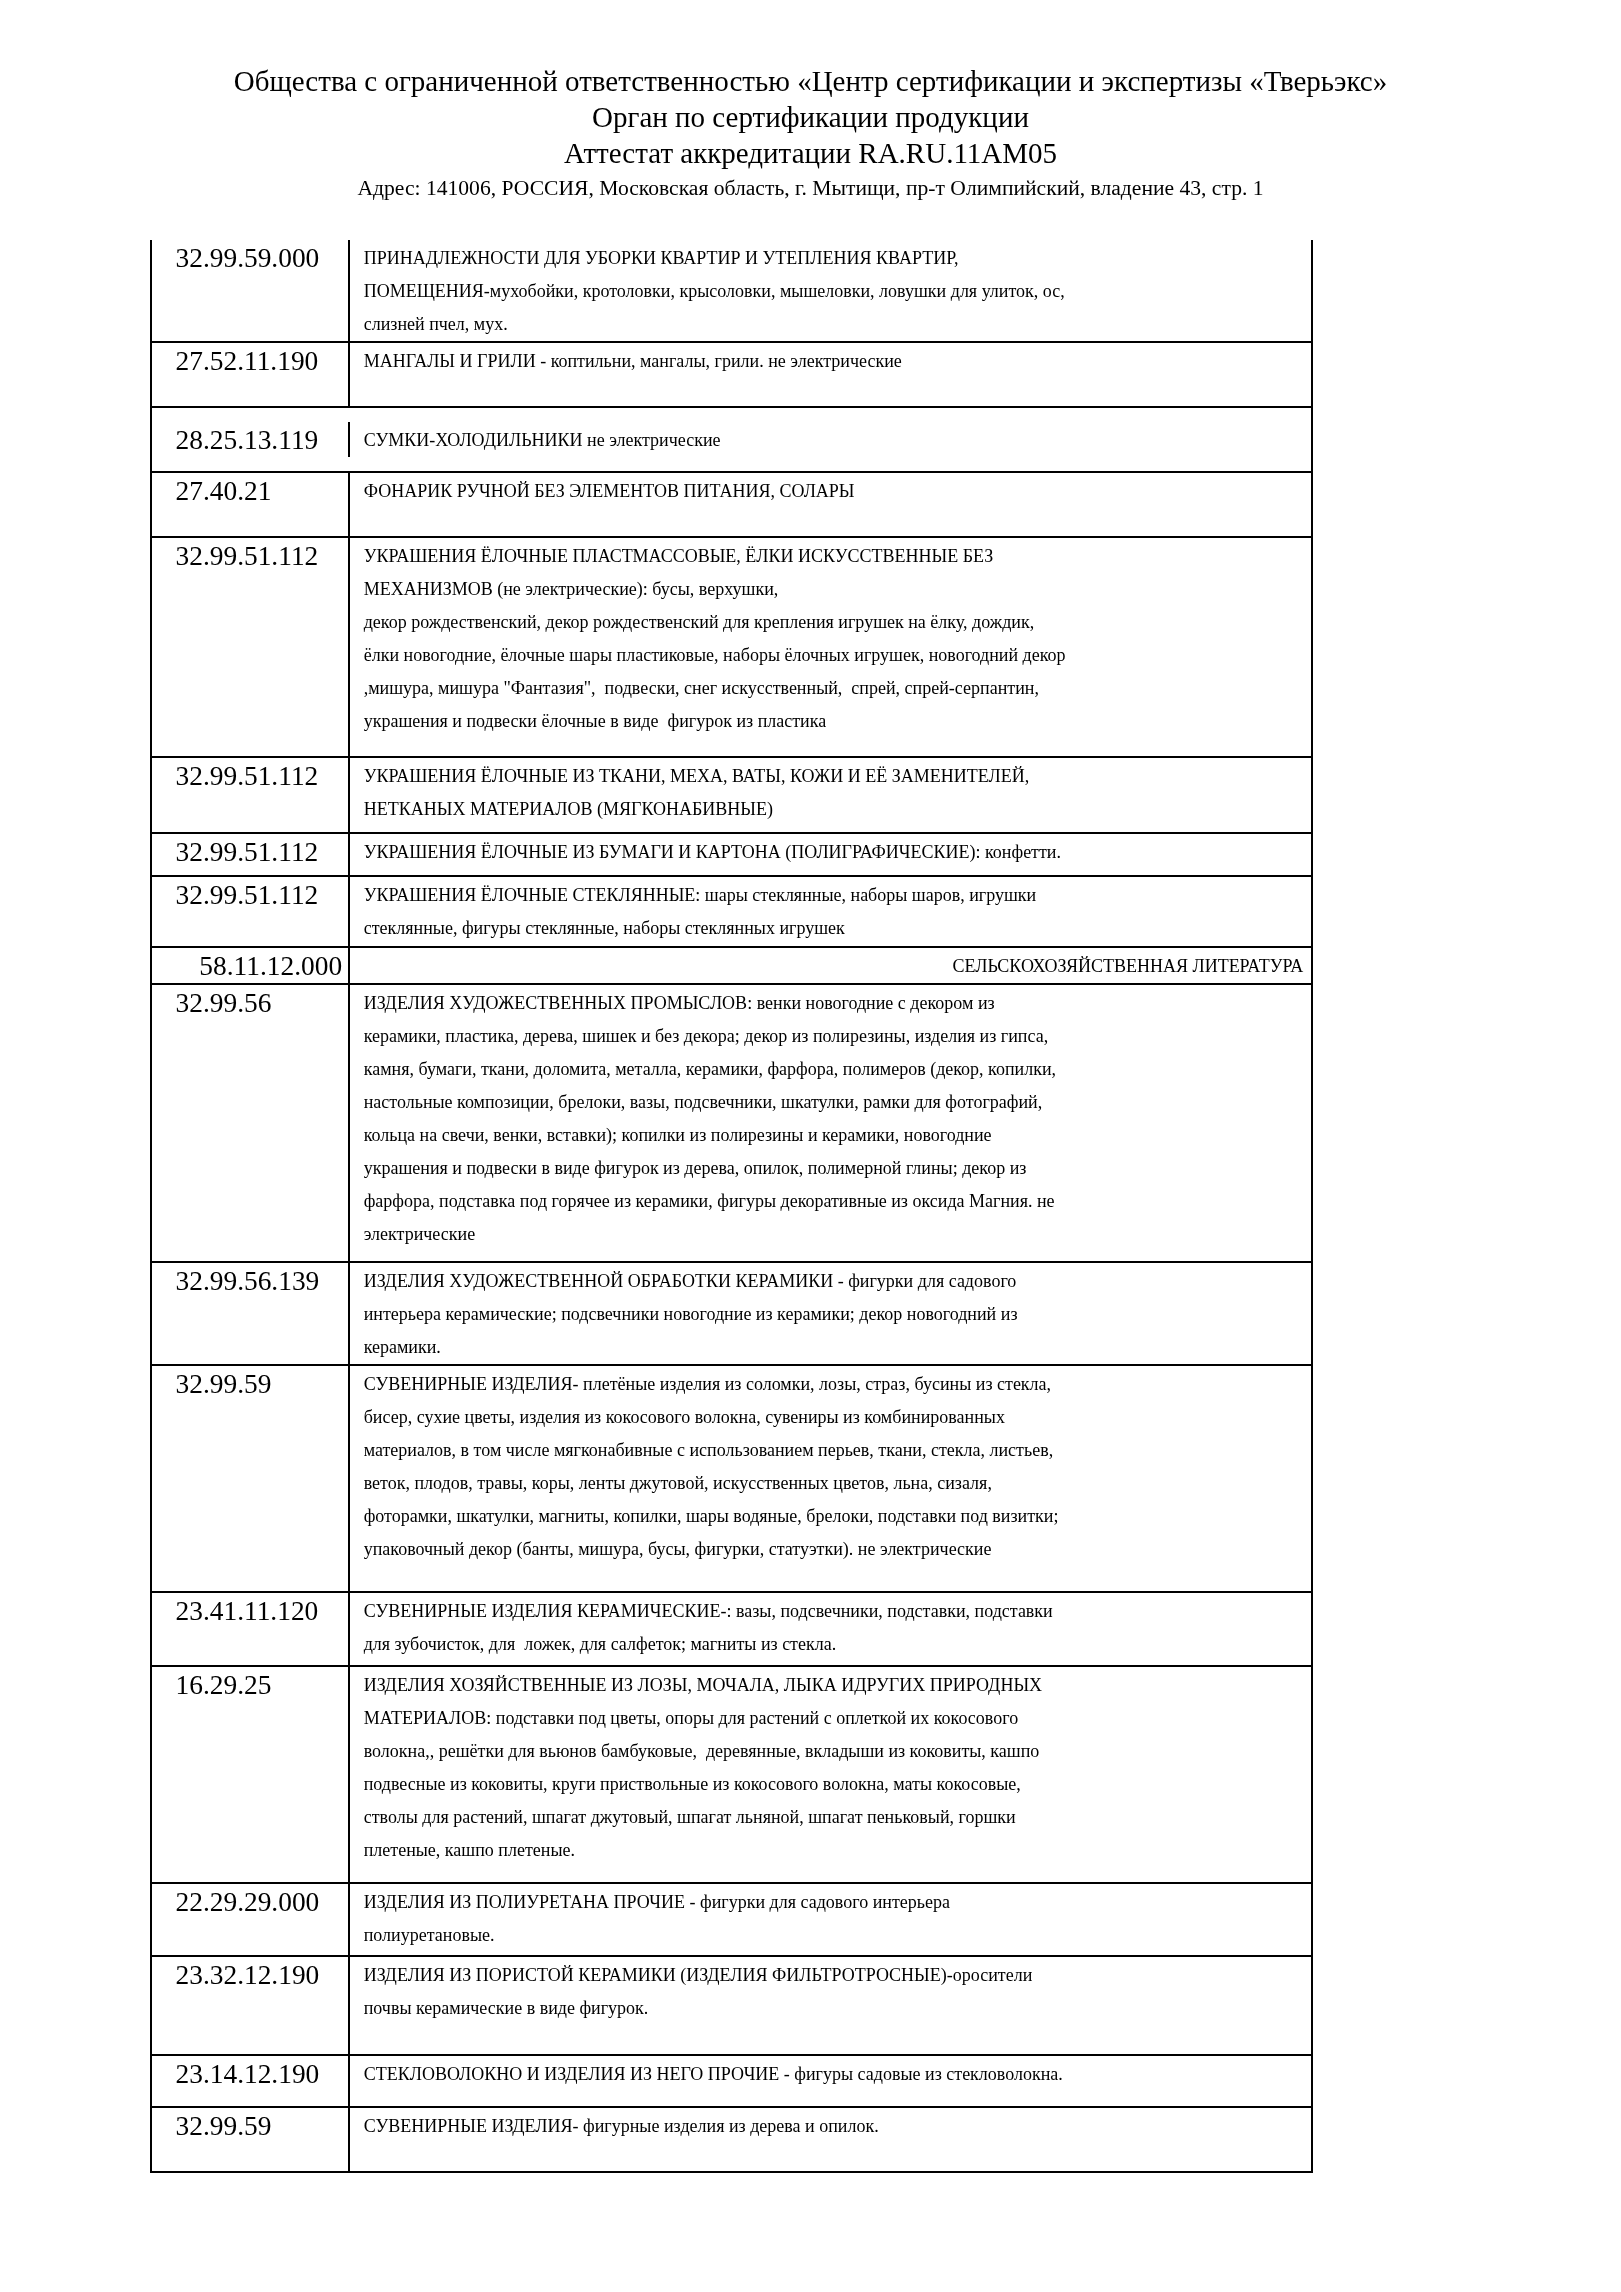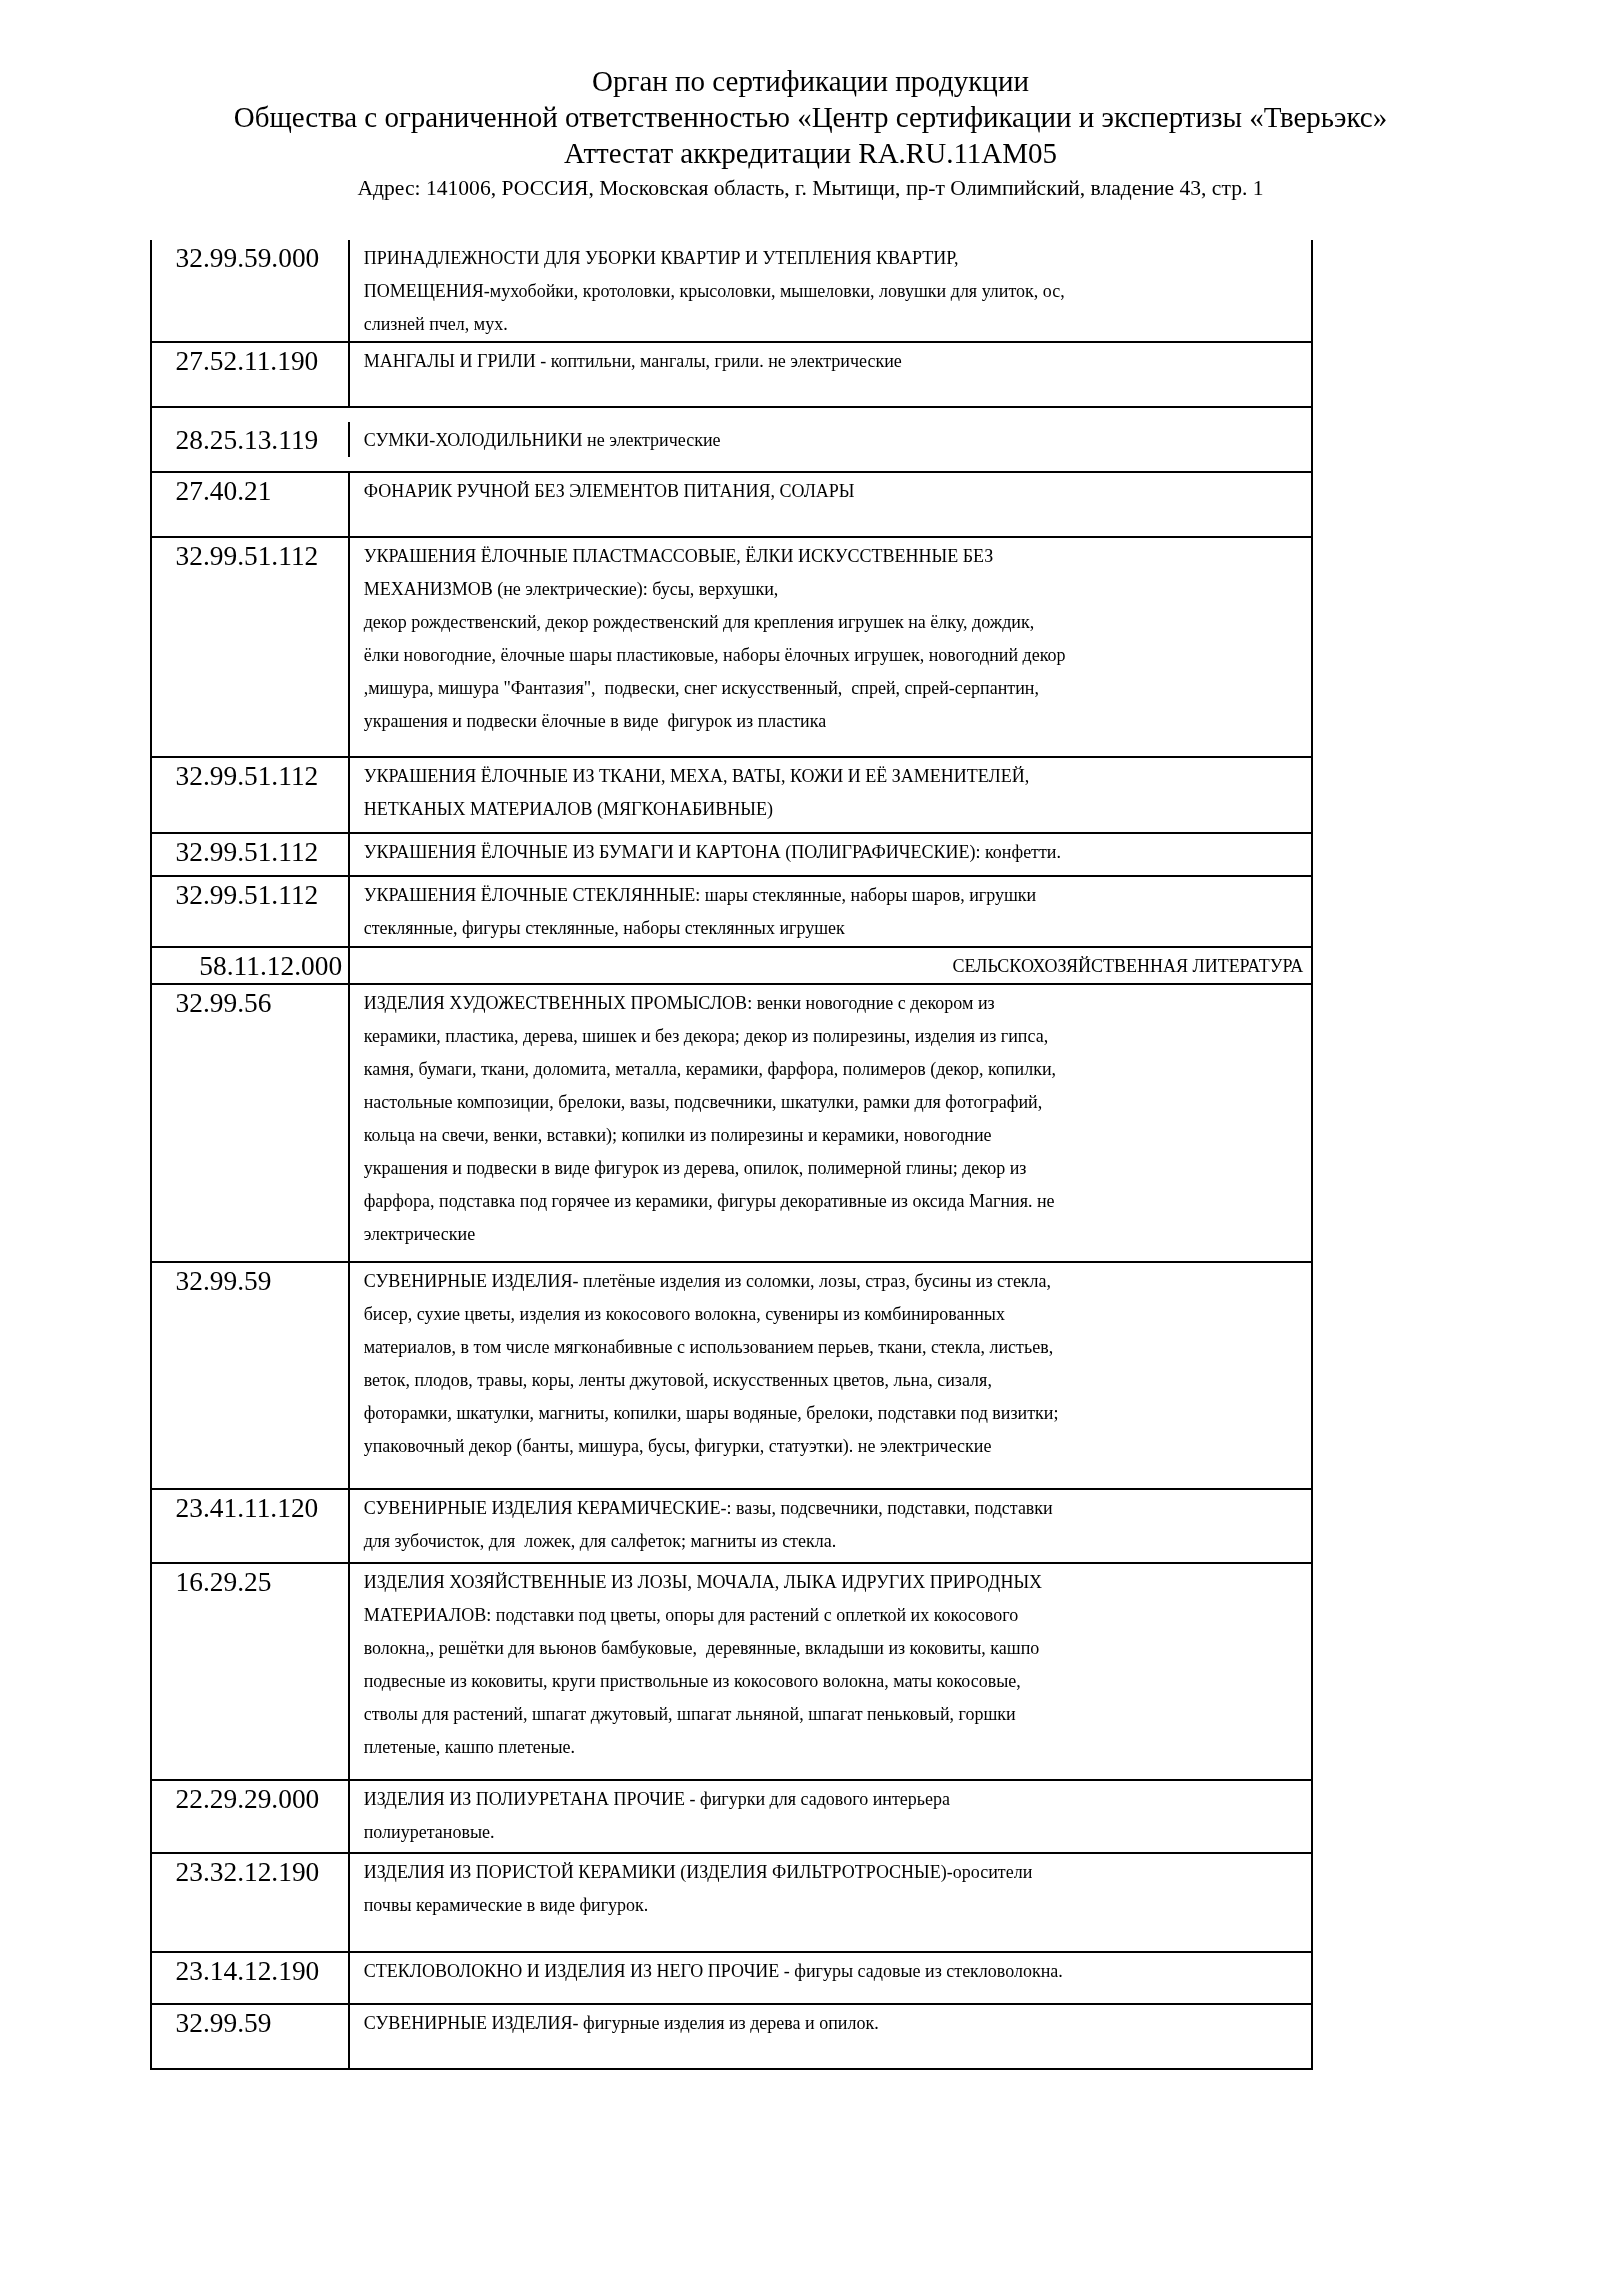--- a/index.html
+++ b/index.html
@@ -62,22 +62,22 @@
     font-size: 18px;
     line-height: 33px;
     white-space: pre-wrap;
   }
 </style>
 </head>
 <body>
 
 <div class="page">
   <div class="header">
+    <div class="h-line">Общества с ограниченной ответственностью «Центр сертификации и экспертизы «Тверьэкс»</div>
     <div class="h-line">Орган по сертификации продукции</div>
-    <div class="h-line">Общества с ограниченной ответственностью «Центр сертификации и экспертизы «Тверьэкс»</div>
     <div class="h-line">Аттестат аккредитации RA.RU.11АМ05</div>
     <div class="h-address">Адрес: 141006, РОССИЯ, Московская область, г. Мытищи, пр-т Олимпийский, владение 43, стр. 1</div>
   </div>
 
   <div class="product-table">
       <div class="row" style="min-height: 103px;">
         <div class="cell code-cell">32.99.59.000</div>
         <div class="cell desc-cell">ПРИНАДЛЕЖНОСТИ ДЛЯ УБОРКИ КВАРТИР И УТЕПЛЕНИЯ КВАРТИР,
 ПОМЕЩЕНИЯ-мухобойки, кротоловки, крысоловки, мышеловки, ловушки для улиток, ос,
 слизней пчел, мух.</div>
@@ -125,20 +125,26 @@
         <div class="cell code-cell">32.99.56</div>
         <div class="cell desc-cell">ИЗДЕЛИЯ ХУДОЖЕСТВЕННЫХ ПРОМЫСЛОВ: венки новогодние с декором из
 керамики, пластика, дерева, шишек и без декора; декор из полирезины, изделия из гипса,
 камня, бумаги, ткани, доломита, металла, керамики, фарфора, полимеров (декор, копилки,
 настольные композиции, брелоки, вазы, подсвечники, шкатулки, рамки для фотографий,
 кольца на свечи, венки, вставки); копилки из полирезины и керамики, новогодние
 украшения и подвески в виде фигурок из дерева, опилок, полимерной глины; декор из
 фарфора, подставка под горячее из керамики, фигуры декоративные из оксида Магния. не
 электрические</div>
       </div>
+      <div class="row" style="min-height: 101px;">
+        <div class="cell code-cell">32.99.56.139</div>
+        <div class="cell desc-cell">ИЗДЕЛИЯ ХУДОЖЕСТВЕННОЙ ОБРАБОТКИ КЕРАМИКИ - фигурки для садового
+интерьера керамические; подсвечники новогодние из керамики; декор новогодний из
+керамики.</div>
+      </div>
       <div class="row" style="min-height: 227px;">
         <div class="cell code-cell">32.99.59</div>
         <div class="cell desc-cell">СУВЕНИРНЫЕ ИЗДЕЛИЯ- плетёные изделия из соломки, лозы, страз, бусины из стекла,
 бисер, сухие цветы, изделия из кокосового волокна, сувениры из комбинированных
 материалов, в том числе мягконабивные с использованием перьев, ткани, стекла, листьев,
 веток, плодов, травы, коры, ленты джутовой, искусственных цветов, льна, сизаля,
 фоторамки, шкатулки, магниты, копилки, шары водяные, брелоки, подставки под визитки;
 упаковочный декор (банты, мишура, бусы, фигурки, статуэтки). не электрические</div>
       </div>
       <div class="row" style="min-height: 74px;">

